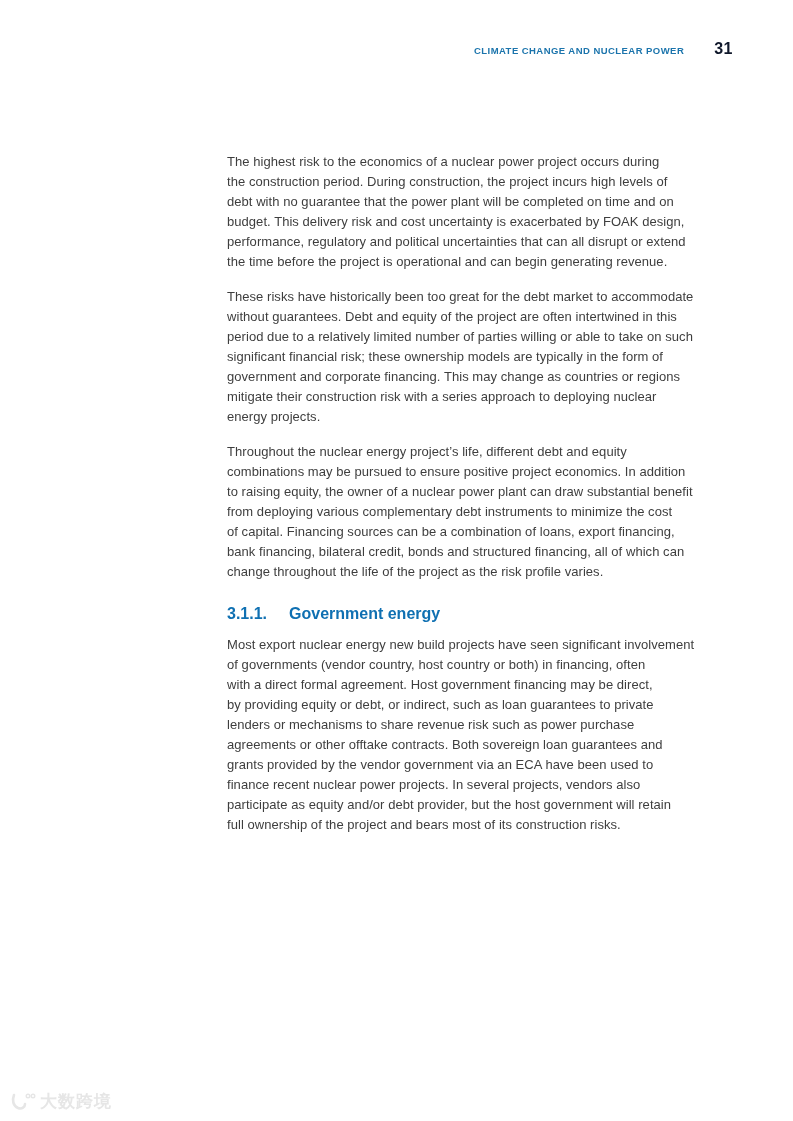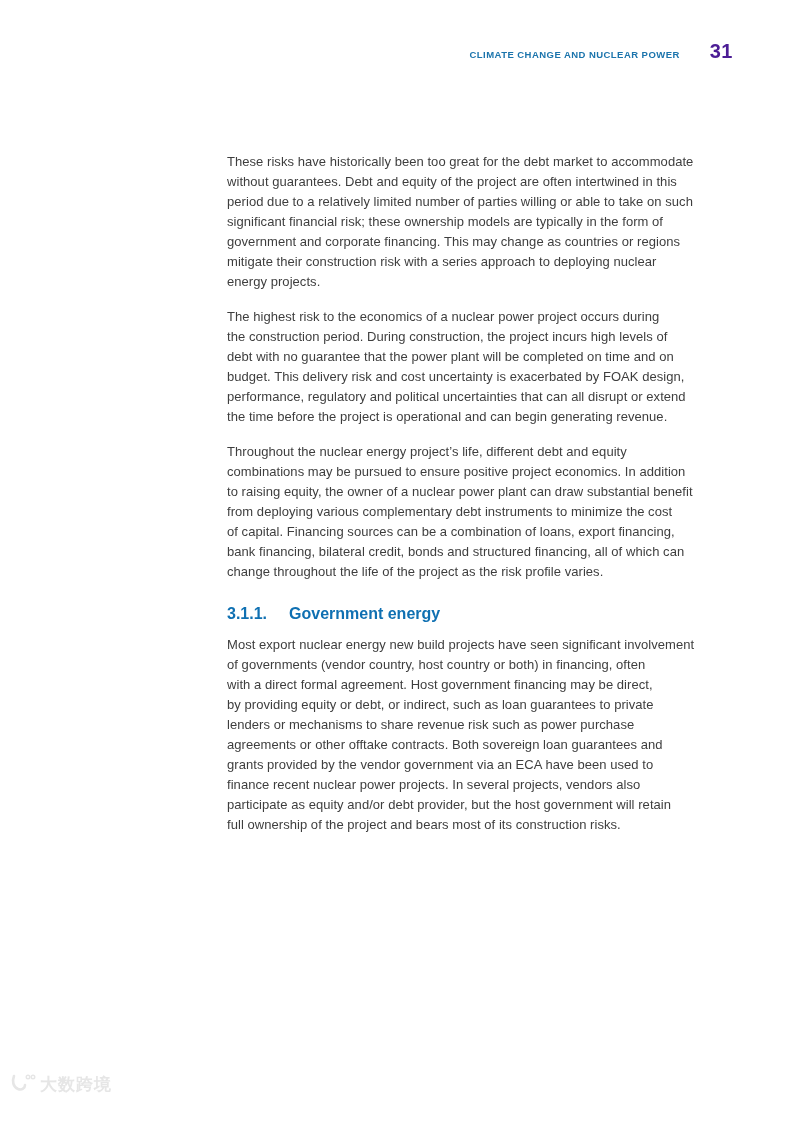--- a/index.html
+++ b/index.html
@@ -24,23 +24,23 @@
     gap: 30px;
   }
   .running-title {
     font-size: 9.5px;
     font-weight: bold;
     letter-spacing: 0.45px;
     color: #1b74ac;
     text-transform: uppercase;
   }
   .page-number {
-    font-size: 20px;
+    font-size: 16px;
     font-weight: bold;
-    color: #4c1d95;
+    color: #0f172a;
     letter-spacing: 0.5px;
   }
   .content {
     position: absolute;
     left: 227px;
     top: 152px;
     width: 512px;
   }
   .para {
     margin: 0 0 15px 0;
@@ -58,23 +58,23 @@
     font-weight: bold;
     color: #0f70b2;
     display: flex;
   }
   .section-heading .heading-number {
     margin-right: 22px;
   }
   .watermark {
     position: absolute;
     left: 10px;
-    bottom: 25px;
+    bottom: 8px;
     display: flex;
-    align-items: flex-start;
+    align-items: center;
     gap: 4px;
     color: #e6e6e6;
     user-select: none;
   }
   .watermark-text {
     font-size: 17px;
     font-weight: bold;
     letter-spacing: 1px;
     color: #e6e6e6;
   }
@@ -88,34 +88,34 @@
 
 <div class="page">
 
   <div class="running-header">
     <span class="running-title">CLIMATE CHANGE AND NUCLEAR POWER</span>
     <span class="page-number">31</span>
   </div>
 
   <div class="content">
 
+    <p class="para">The highest risk to the economics of a nuclear power project occurs during
+the construction period. During construction, the project incurs high levels of
+debt with no guarantee that the power plant will be completed on time and on
+budget. This delivery risk and cost uncertainty is exacerbated by FOAK design,
+performance, regulatory and political uncertainties that can all disrupt or extend
+the time before the project is operational and can begin generating revenue.</p>
+
     <p class="para">These risks have historically been too great for the debt market to accommodate
 without guarantees. Debt and equity of the project are often intertwined in this
 period due to a relatively limited number of parties willing or able to take on such
 significant financial risk; these ownership models are typically in the form of
 government and corporate financing. This may change as countries or regions
 mitigate their construction risk with a series approach to deploying nuclear
 energy projects.</p>
-
-    <p class="para">The highest risk to the economics of a nuclear power project occurs during
-the construction period. During construction, the project incurs high levels of
-debt with no guarantee that the power plant will be completed on time and on
-budget. This delivery risk and cost uncertainty is exacerbated by FOAK design,
-performance, regulatory and political uncertainties that can all disrupt or extend
-the time before the project is operational and can begin generating revenue.</p>
 
     <p class="para">Throughout the nuclear energy project’s life, different debt and equity
 combinations may be pursued to ensure positive project economics. In addition
 to raising equity, the owner of a nuclear power plant can draw substantial benefit
 from deploying various complementary debt instruments to minimize the cost
 of capital. Financing sources can be a combination of loans, export financing,
 bank financing, bilateral credit, bonds and structured financing, all of which can
 change throughout the life of the project as the risk profile varies.</p>
 
     <h3 class="section-heading">

